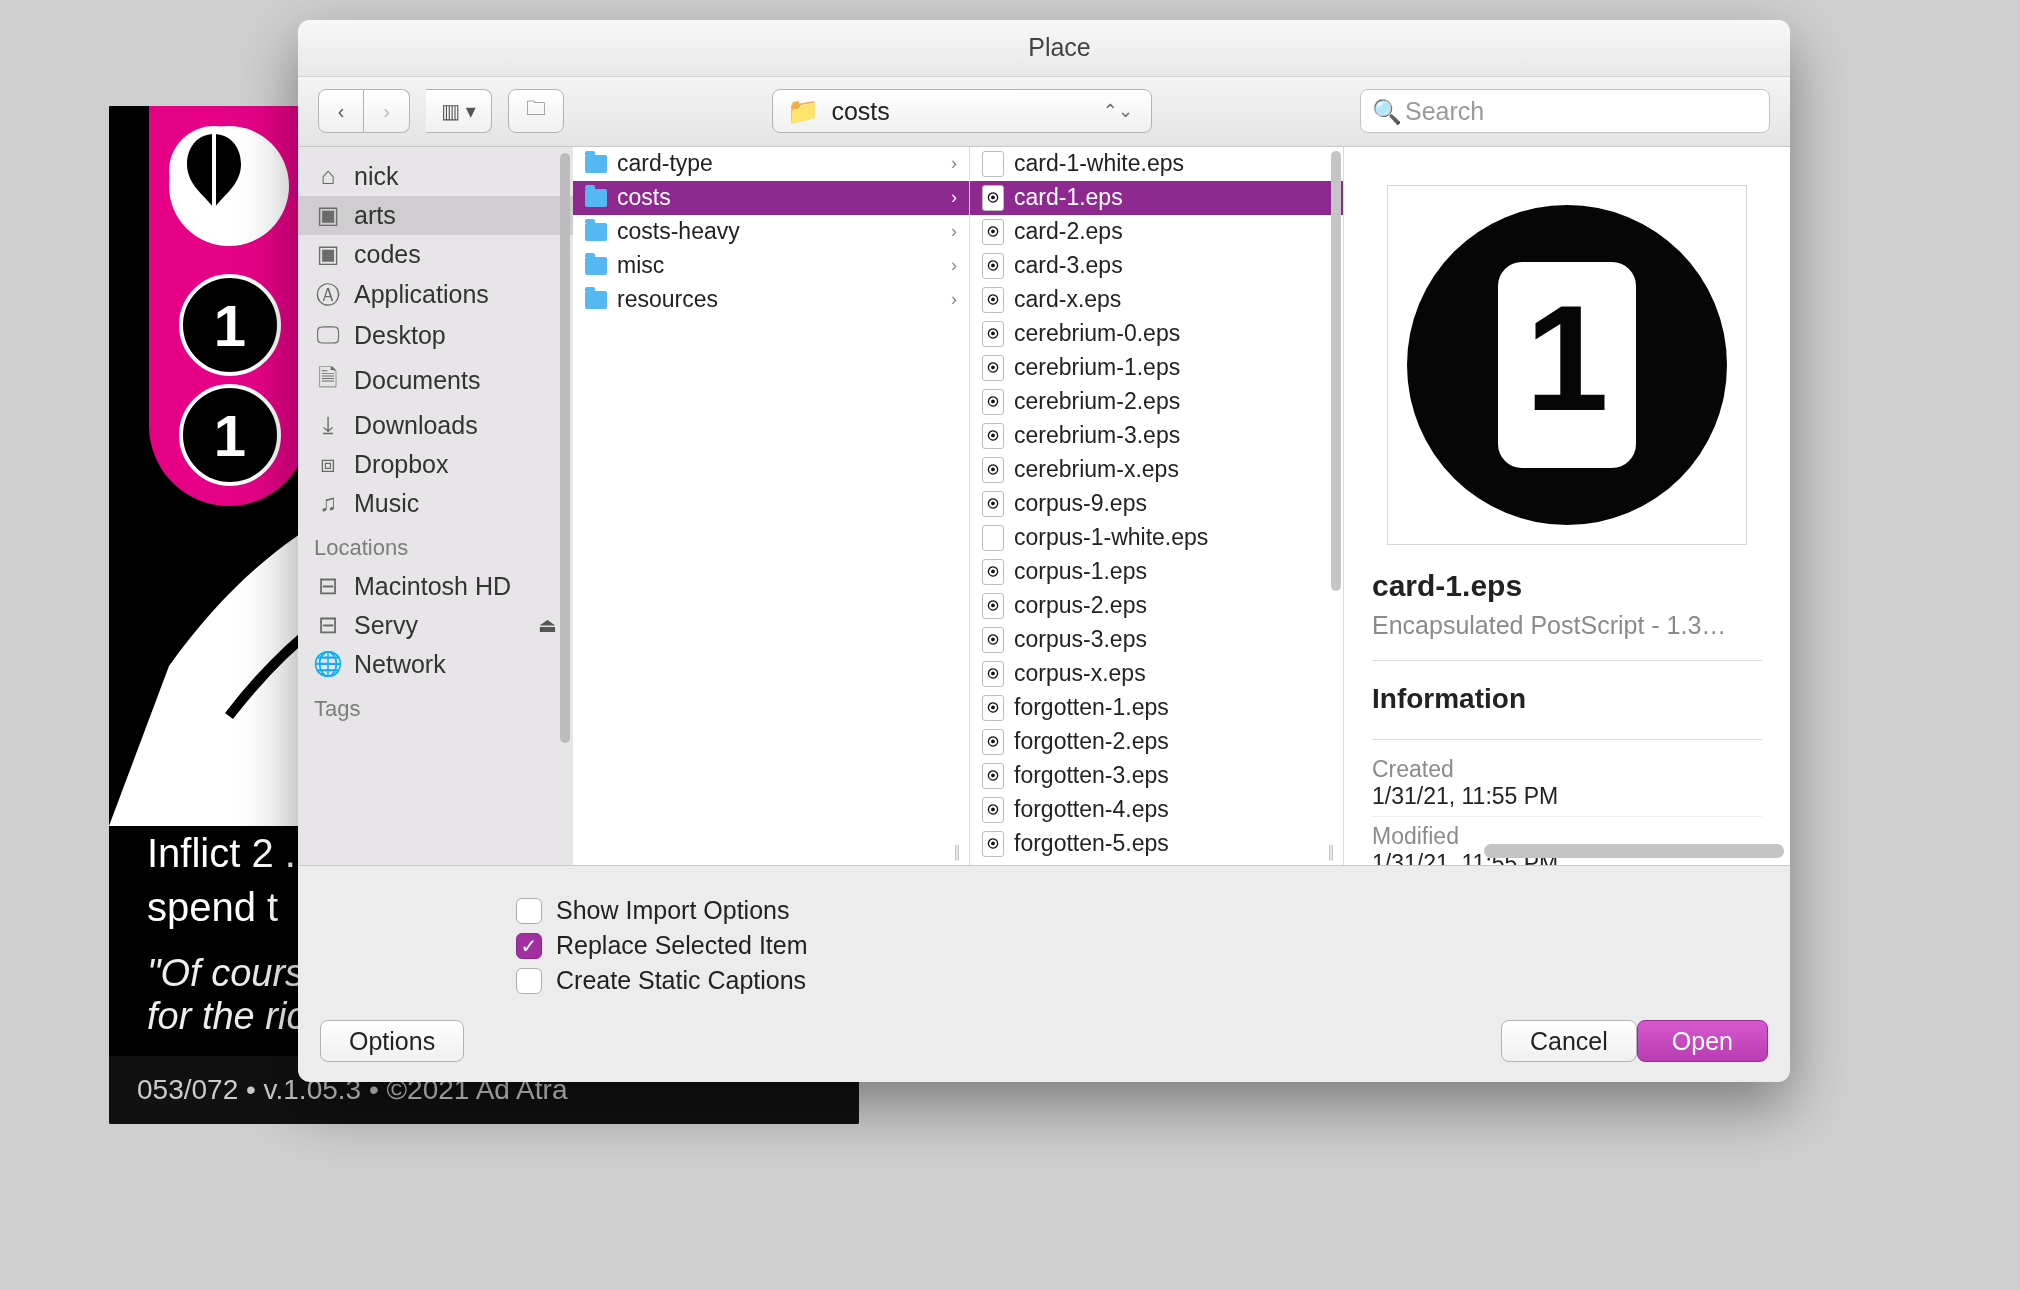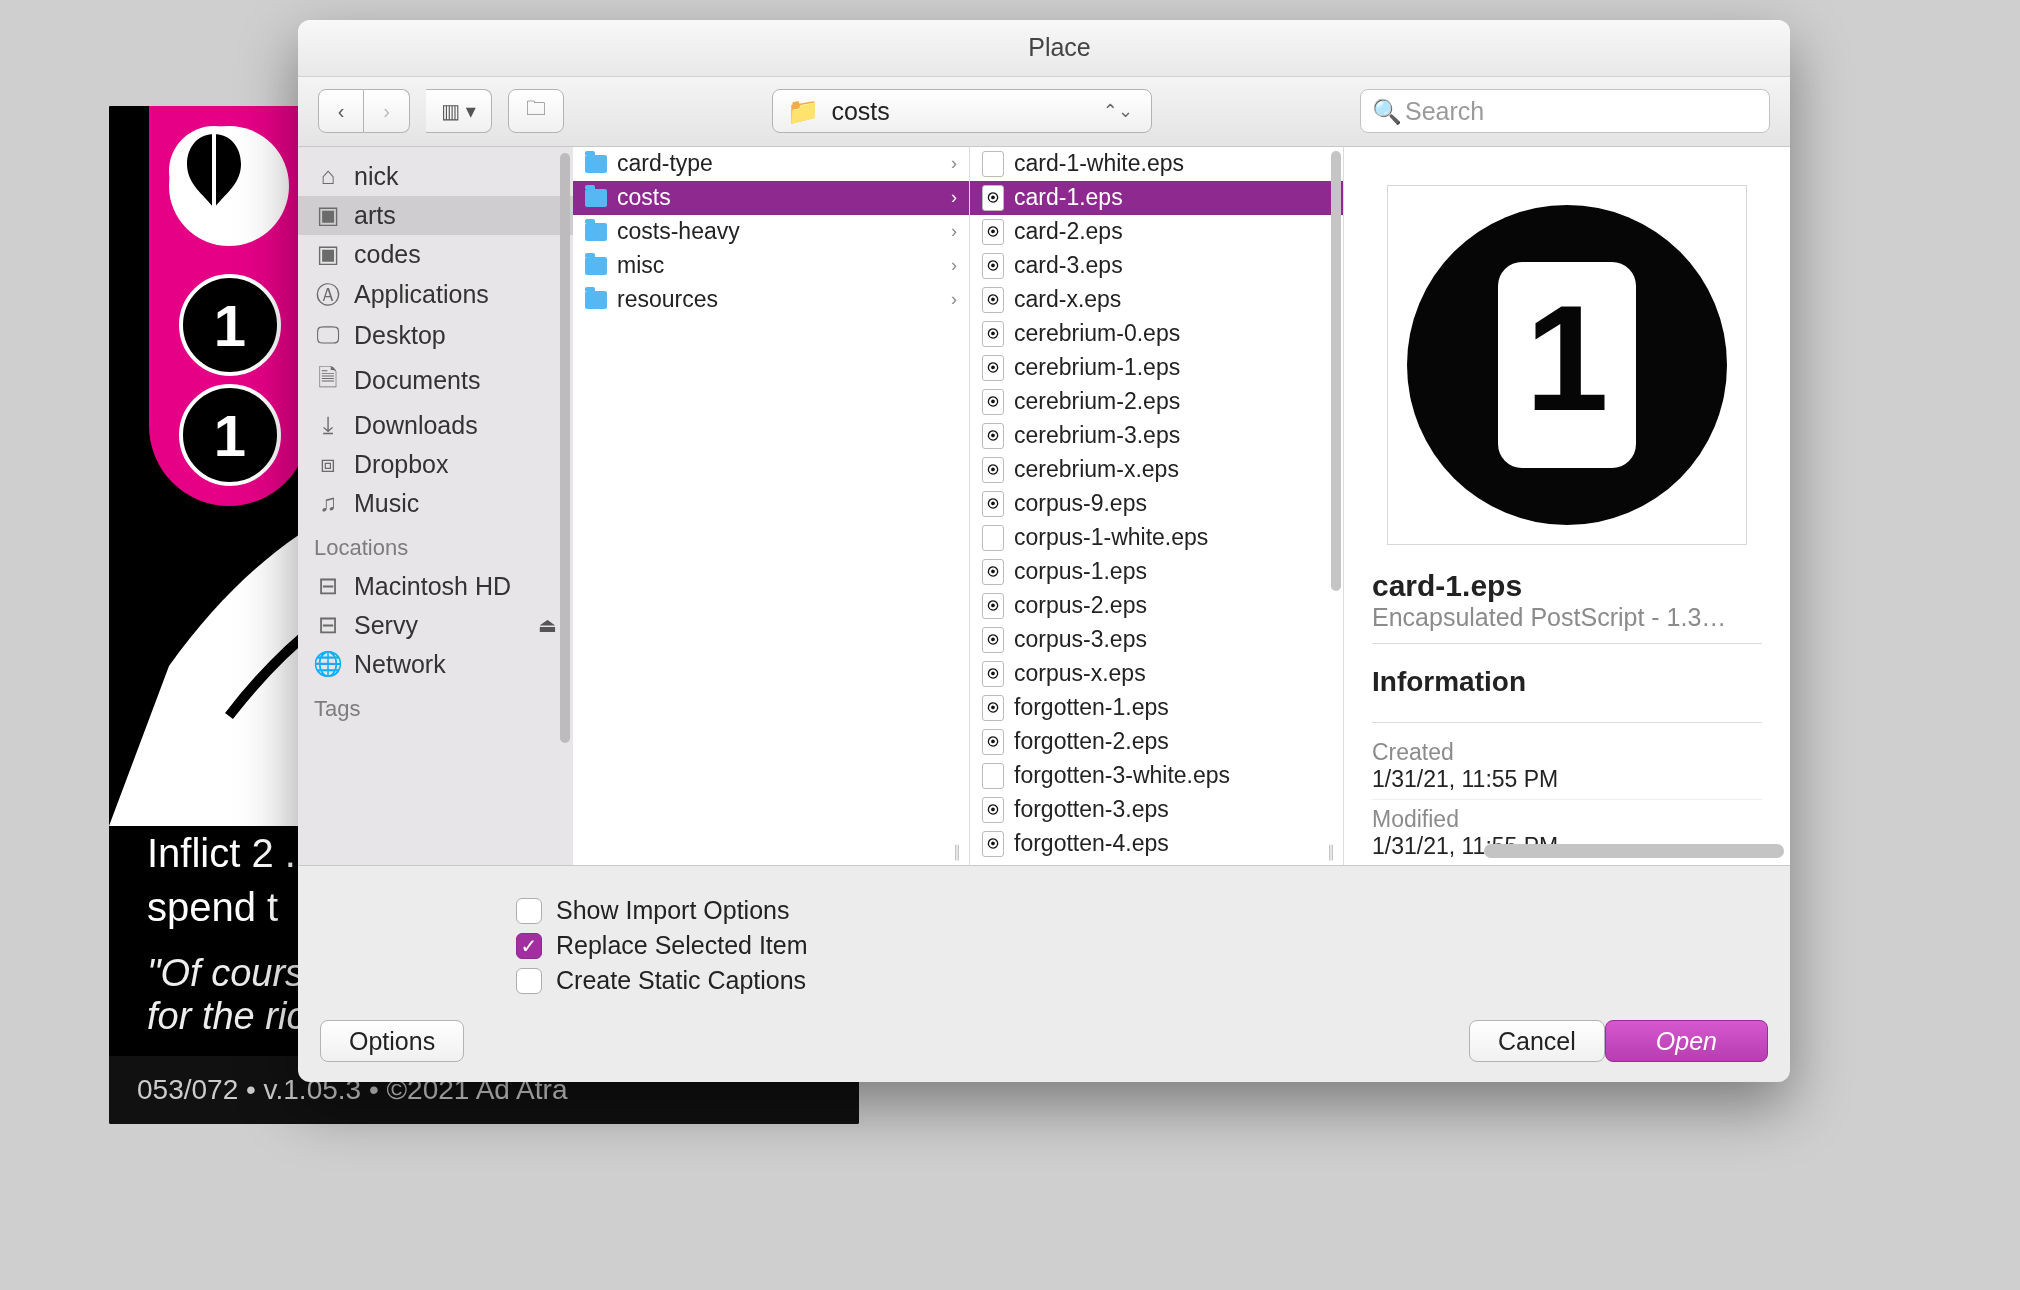--- a/index.html
+++ b/index.html
@@ -62,36 +62,36 @@
 .folder-ic2 { width:22px; height:18px; background:#55b8f3; border-radius:2px; position:relative; display:inline-block;}
 .folder-ic2::before{content:"";position:absolute;top:-4px;left:0;width:10px;height:4px;background:#55b8f3;border-radius:2px 2px 0 0;}
 .eps-ic{ width:22px; height:26px; background:#fff; border:1px solid #bbb; border-radius:3px; display:inline-flex; align-items:center; justify-content:center; font-size:12px; color:#333; font-weight:bold;}
 .eps-ic.dark{ color:#111; }
 .resize-handle{ position:absolute; bottom:4px; right:6px; color:#bfbfbf; font-size:16px; letter-spacing:2px;}
 .col2 .csb { position:absolute; right:2px; top:4px; width:10px; height:440px; background:#c5c5c5; border-radius:6px;}
 
 .preview { flex:1 1 auto; padding:28px 28px 10px; overflow-y:auto; position:relative;}
 .preview-img { width:360px; height:360px; border:1px solid #d6d6d6; margin:10px auto 24px; display:flex; align-items:center; justify-content:center; background:#fff;}
 .preview-name { font-size:30px; font-weight:700; color:#222; }
-.preview-kind { font-size:25px; color:#8b8b8b; margin-top:0; padding-bottom:11px; border-bottom:1px solid #dcdcdc;}
+.preview-kind { font-size:25px; color:#8b8b8b; margin-top:8px; padding-bottom:20px; border-bottom:1px solid #dcdcdc;}
 .preview h3 { font-size:28px; font-weight:700; margin:22px 0 10px; color:#222; border-bottom:1px solid #dcdcdc; padding-bottom:24px;}
 .inforow { display:flex; justify-content:space-between; font-size:23px; padding:6px 0; border-bottom:1px solid #eee;flex-direction:column;}
 .inforow .k { color:#8b8b8b;}
 .inforow .v { color:#222;}
 .hscroll { position:absolute; left:16px; right:6px; bottom:4px; height:20px; background:transparent; display:flex; align-items:center;}
 .hscroll .thumb{ margin-left:auto; width:300px; height:14px; background:#c4c4c4; border-radius:8px;}
 
 .options-area { padding:14px 0 8px 218px; background:#ececec;margin-top:13px;}
 .chk { display:flex; align-items:center; gap:14px; font-size:25px; color:#222; padding:3px 0;}
 .cbox { width:26px; height:26px; border:1px solid #aeaeae; border-radius:6px; background:#fff; display:inline-flex; align-items:center; justify-content:center; color:#fff; font-size:20px;}
 .cbox.checked { background:#a12fa0; border-color:#8e2a8f;}
 
 .footer { display:flex; align-items:center; padding:14px 22px 20px; }
 .pushbtn { height:42px; padding:0 28px; border:1px solid #b3b3b3; border-radius:8px; background:linear-gradient(#ffffff,#f0f0f0); font-size:25px; color:#222; display:flex; align-items:center;}
-.pushbtn.primary { background:linear-gradient(#d558cf,#b83db1); color:#fff; border-color:#9a2d93; font-weight:500; padding:0 50px;font-style:italic;}
+.pushbtn.primary { background:linear-gradient(#d558cf,#b83db1); color:#fff; border-color:#9a2d93; font-weight:500; padding:0 34px;}
 .spacer { flex:1 1 auto;}
 </style>
 </head>
 <body>
 
 <div class="card-app">
   <div class="card-art">
     <svg width="750" height="720" viewBox="0 0 750 720">
       <rect width="750" height="720" fill="#000"></rect>
       <path d="M60,560 C160,420 280,360 420,360 C560,360 660,440 720,520 L720,720 L0,720 Z" fill="#fff"></path>
@@ -308,24 +308,20 @@
           <span class="eps-ic dark">⦿</span>
           <span>corpus-x.eps</span>
         </div>
         <div class="frow">
           <span class="eps-ic dark">⦿</span>
           <span>forgotten-1.eps</span>
         </div>
         <div class="frow">
           <span class="eps-ic dark">⦿</span>
           <span>forgotten-2.eps</span>
-        </div>
-        <div class="frow">
-          <span class="eps-ic"></span>
-          <span>forgotten-3-white.eps</span>
         </div>
         <div class="frow">
           <span class="eps-ic dark">⦿</span>
           <span>forgotten-3.eps</span>
         </div>
         <div class="frow">
           <span class="eps-ic dark">⦿</span>
           <span>forgotten-4.eps</span>
         </div>
         <div class="frow">

